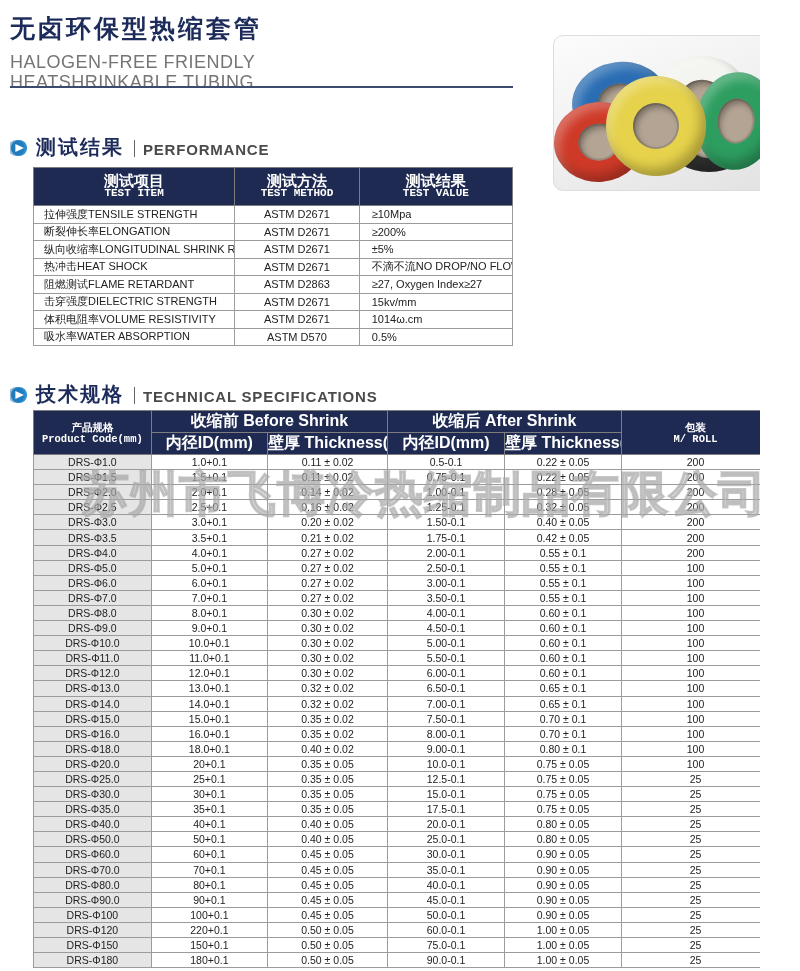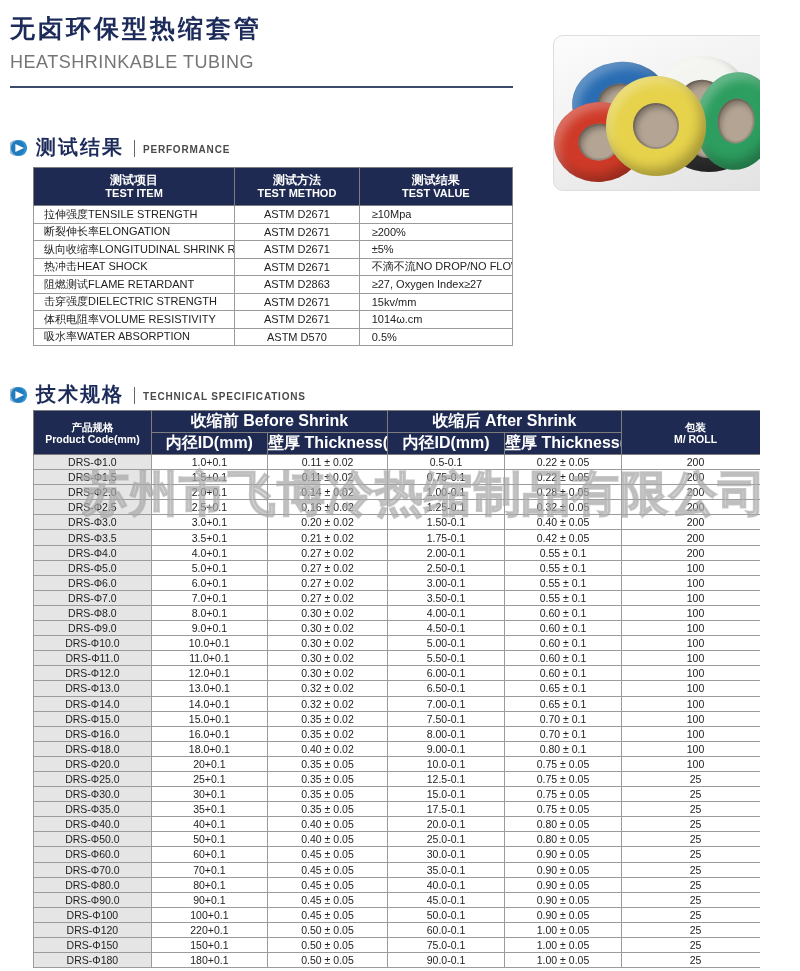--- a/index.html
+++ b/index.html
@@ -21,30 +21,30 @@
     box-shadow: inset -5px -7px 12px rgba(0,0,0,.28), inset 5px 7px 10px rgba(255,255,255,.28); }
   .roll::after { content:''; position:absolute; left:50%; top:50%; width:46%; height:46%;
     transform:translate(-50%,-50%); border-radius:50%; background:#b3a493;
     box-shadow: inset 0 0 0 2px rgba(0,0,0,.12), inset 3px 4px 6px rgba(0,0,0,.35); }
 
   
   .section-head { position:absolute; left:10px; display:flex; align-items:center; }
   .section-head .arrow-icon { width:18px; height:18px; margin-right:8px; flex:0 0 auto; }
   .section-head .cn { font-size:20px; font-weight:bold; color:#1c2b5a; letter-spacing:2px; }
   .section-head .sep { width:1px; height:17px; background:#666; margin:2px 8px 0 10px; }
-  .section-head .en { font-size:10px; font-weight:bold; color:#4a4a4a; letter-spacing:.8px; margin-top:4px; }
+  .section-head .en { font-size:15px; font-weight:bold; color:#4a4a4a; letter-spacing:.8px; margin-top:4px; }
   #perf-head { top:134px; }
   #spec-head { top:381px; }
 
   
   table { border-collapse:collapse; table-layout:fixed; }
   th, td { border:1px solid #9b9b9b; overflow:hidden; white-space:nowrap; }
   thead th { background:#1f2a52; color:#fff; font-weight:bold; border-color:#7d7d7d; }
-  .th-cn { display:block; font-size:12px; line-height:13px; }
-  .th-en { display:block; font-size:11px; line-height:13px; font-weight:bold; }
+  .th-cn { display:block; font-size:15px; line-height:13px; }
+  .th-en { display:block; font-size:11px; line-height:13px; font-weight:bold;font-family:Liberation Mono, monospace; }
 
   
   .perf { position:absolute; left:33px; top:167px; width:480px; border:1px solid #555; }
   .perf thead th { height:38px; }
   .perf tbody td { height:17.5px; font-size:11px; color:#222; }
   .perf tbody td:nth-child(1) { text-align:left; padding-left:10px; }
   .perf tbody td:nth-child(2) { text-align:center; }
   .perf tbody td:nth-child(3) { text-align:left; padding-left:12px; }
 
   
@@ -63,20 +63,21 @@
     z-index:6; pointer-events:none;margin-left:24px; }
 </style>
 </head>
 <body>
 
 <div class="page">
 
   <div class="title-block">
     <div class="title-cn">无卤环保型热缩套管</div>
     <div class="title-en">
+      <div>HALOGEN-FREE FRIENDLY</div>
       <div>HEATSHRINKABLE TUBING</div>
     </div>
   </div>
   <div class="title-rule"></div>
 
   <div class="photo-card">
     <div class="roll" style="left: 18px; top: 26px; width: 96px; height: 80px; transform: rotate(-8deg); z-index: 1; --roll-color: #2a6db3;"></div>
     <div class="roll" style="left: 100px; top: 20px; width: 96px; height: 88px; z-index: 1; --roll-color: #f4f4f0;"></div>
     <div class="roll" style="left: 116px; top: 84px; width: 78px; height: 52px; z-index: 2; --roll-color: #2e2e2e;"></div>
     <div class="roll" style="left: 0px; top: 66px; width: 90px; height: 80px; transform: rotate(-5deg); z-index: 2; --roll-color: #cf3a28;"></div>

